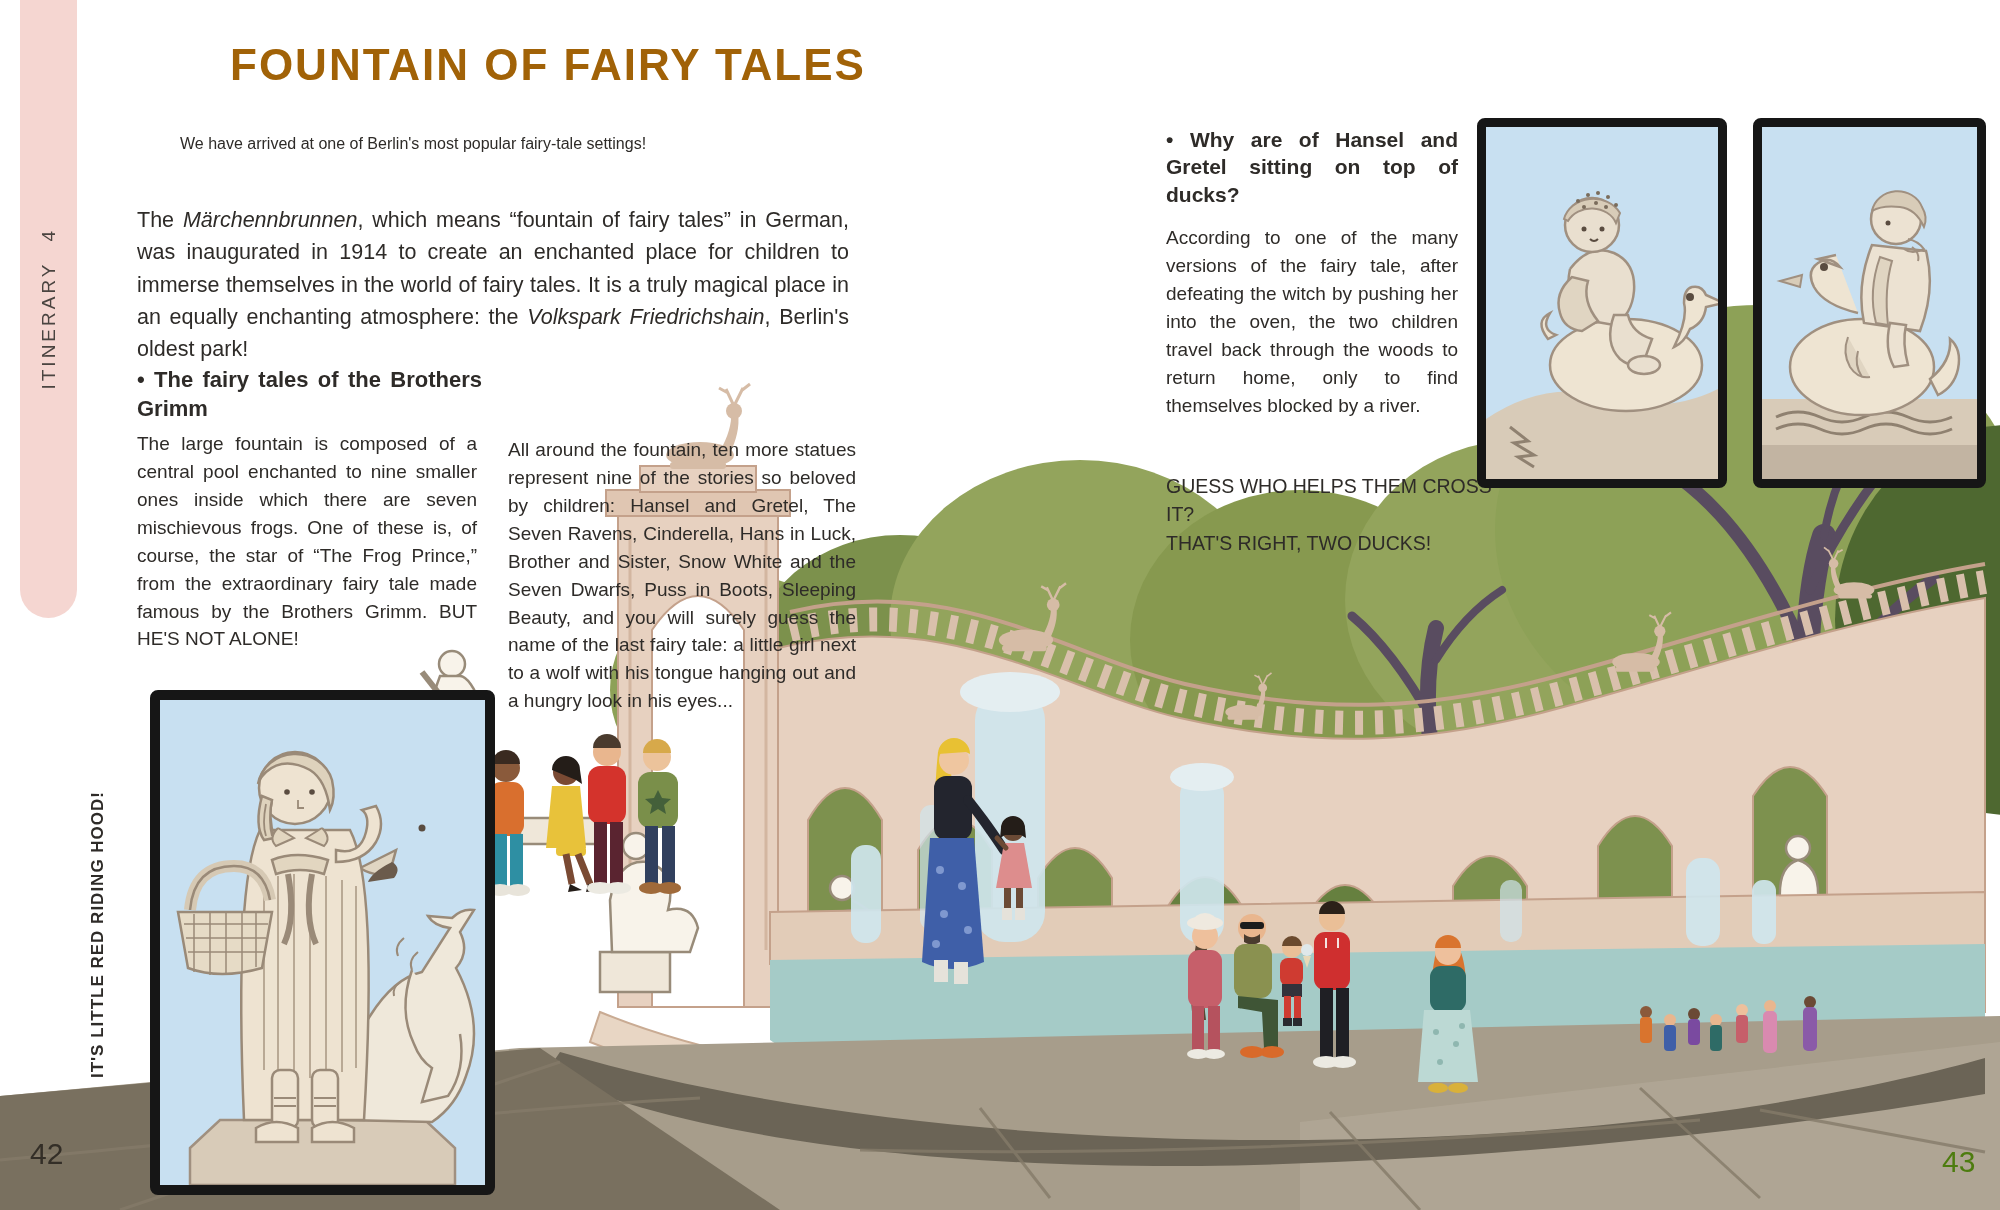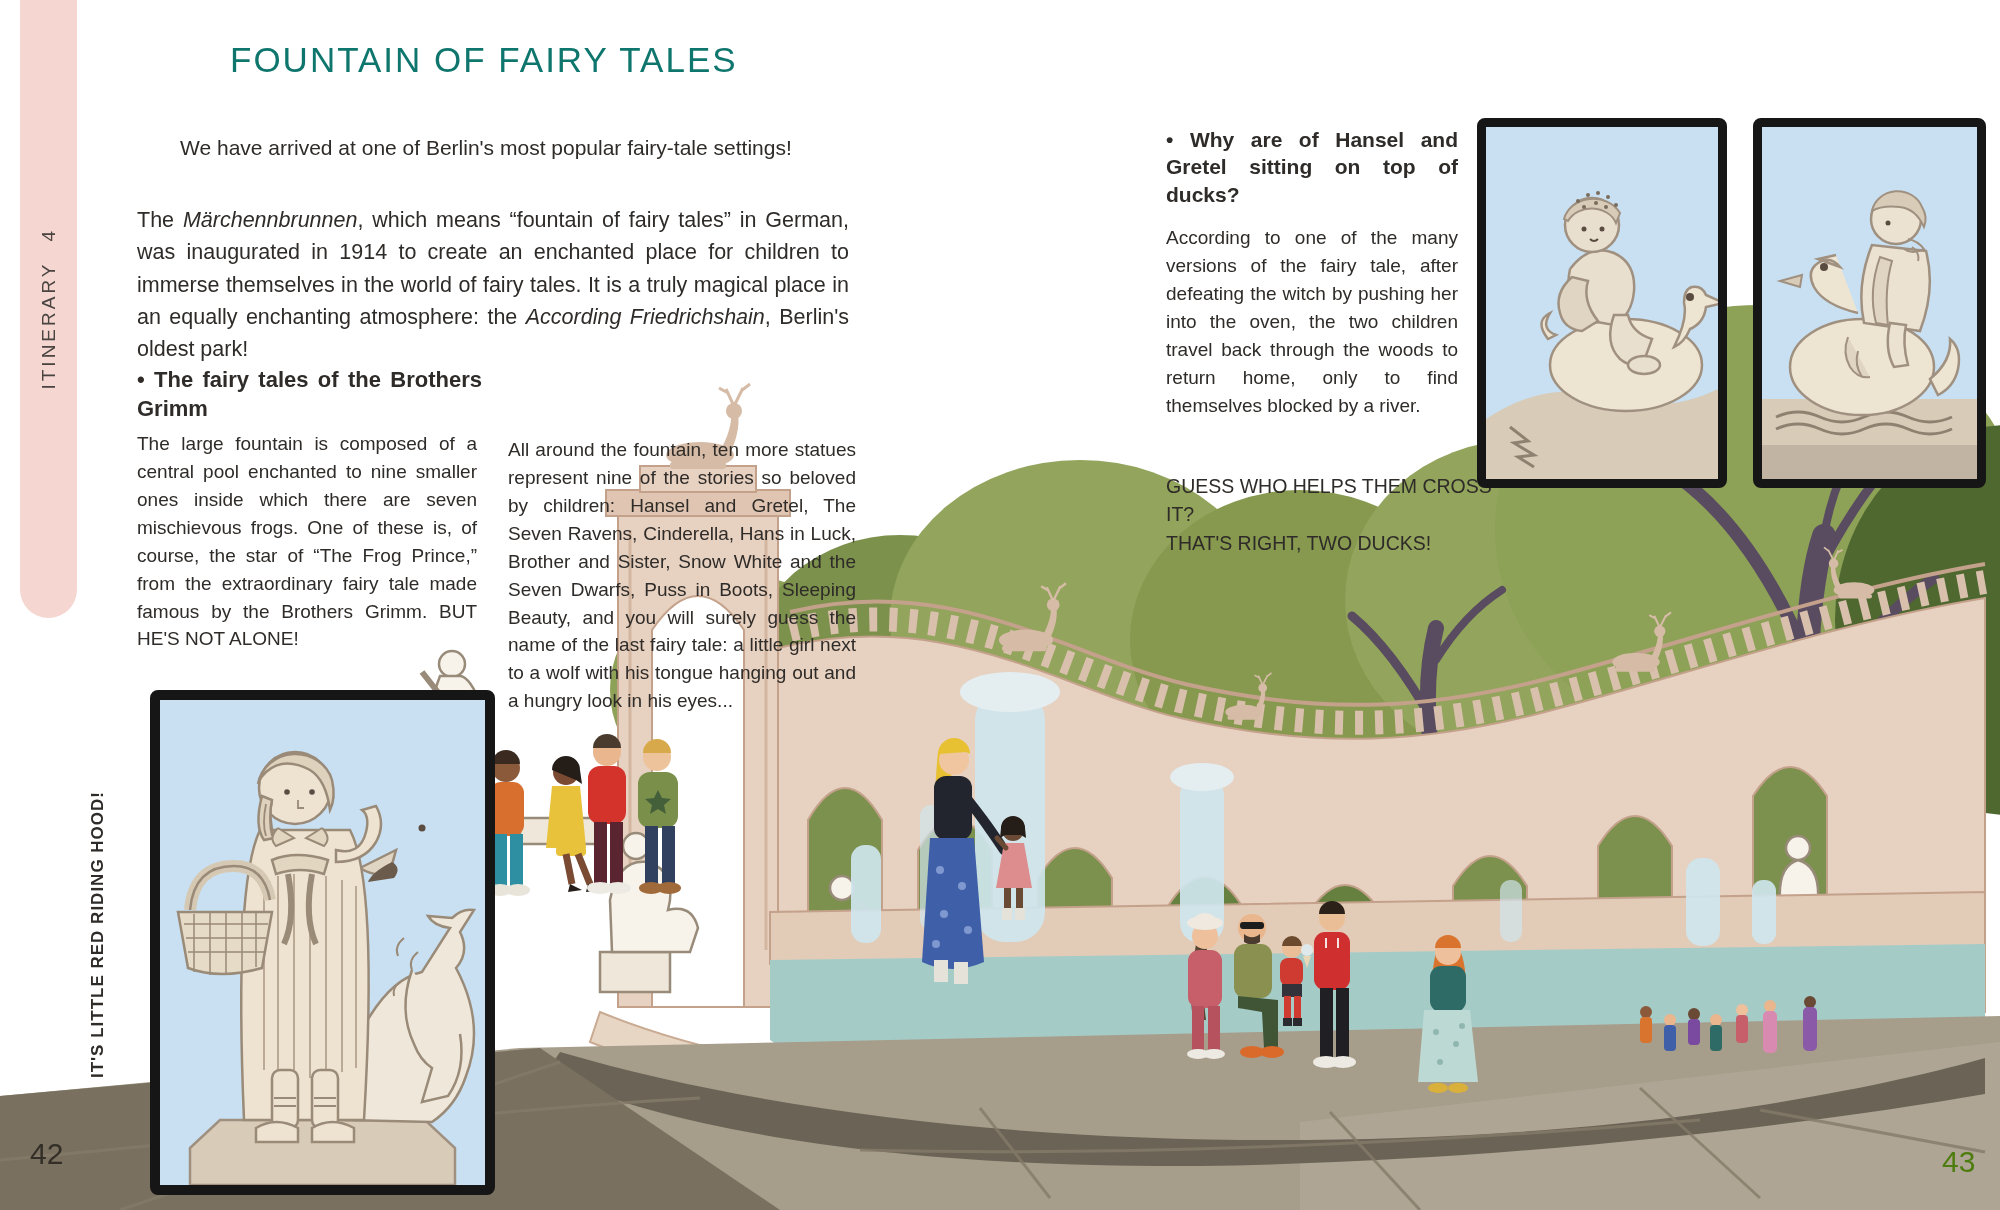--- a/index.html
+++ b/index.html
@@ -6,22 +6,22 @@
   .page{position:relative;width:2000px;height:1210px;background:#ffffff;overflow:hidden;
         font-family:"Liberation Sans",sans-serif;color:#2e2b28;}
   .abs{position:absolute;}
   .scene{position:absolute;left:0;top:0;width:2000px;height:1210px;z-index:1;pointer-events:none;}
   
   .tab{left:20px;top:0;width:57px;height:618px;background:#f5d6d1;border-radius:0 0 30px 30px;
        display:flex;align-items:center;justify-content:center;z-index:3;}
   .tab-label{writing-mode:vertical-rl;transform:rotate(180deg);font-size:19px;letter-spacing:3px;
        word-spacing:12px;color:#4a4440;font-weight:500;white-space:nowrap;}
   
-  .title{left:230px;top:40px;font-size:35px;font-weight:400;letter-spacing:2px;color:#0f766e;z-index:3;white-space:nowrap;}
-  .intro{left:180px;top:133px;width:660px;font-size:21px;line-height:1.4;z-index:3;}
+  .title{left:230px;top:40px;font-size:44px;font-weight:700;letter-spacing:2px;color:#a16207;z-index:3;white-space:nowrap;}
+  .intro{left:180px;top:133px;width:660px;font-size:16px;line-height:1.4;z-index:3;}
   .lead{left:137px;top:204px;width:712px;font-size:21.5px;line-height:1.5;text-align:justify;z-index:3;}
   .lead i{font-style:italic;}
   .sec-head{font-weight:700;font-size:22px;line-height:1.3;text-align:justify;z-index:3;}
   .grimm-head{left:137px;top:366px;width:345px;}
   .col{font-size:19px;line-height:1.47;text-align:justify;z-index:3;}
   .col1{left:137px;top:430px;width:340px;}
   .col2{left:508px;top:430px;width:348px;margin-top:6px;}
   .ducks-head{left:1166px;top:126px;width:292px;font-size:21px;}
   .ducks-body{left:1166px;top:224px;width:292px;}
   .punchline{left:1166px;top:472px;width:340px;font-size:19.5px;line-height:1.45;z-index:3;}
@@ -322,21 +322,21 @@
   </svg>
 
   <div class="abs tab">
     <span class="tab-label">ITINERARY 4</span>
   </div>
 
   <div class="abs title">FOUNTAIN OF FAIRY TALES</div>
   <div class="abs intro">We have arrived at one of Berlin's most popular fairy-tale settings!</div>
 
   <div class="abs lead">
-    <span>The </span><i>Märchennbrunnen</i><span>, which means “fountain of fairy tales” in German, was inaugurated in 1914 to create an enchanted place for children to immerse themselves in the world of fairy tales. It is a truly magical place in an equally enchanting atmosphere: the </span><i>According Friedrichshain</i><span>, Berlin's oldest park!</span>
+    <span>The </span><i>Märchennbrunnen</i><span>, which means “fountain of fairy tales” in German, was inaugurated in 1914 to create an enchanted place for children to immerse themselves in the world of fairy tales. It is a truly magical place in an equally enchanting atmosphere: the </span><i>Volkspark Friedrichshain</i><span>, Berlin's oldest park!</span>
   </div>
 
   <div class="abs sec-head grimm-head">• The fairy tales of the Brothers Grimm</div>
   <div class="abs col col1">The large fountain is composed of a central pool enchanted to nine smaller ones inside which there are seven mischievous frogs. One of these is, of course, the star of “The Frog Prince,” from the extraordinary fairy tale made famous by the Brothers Grimm. BUT HE'S NOT ALONE!</div>
   <div class="abs col col2">All around the fountain, ten more statues represent nine of the stories so beloved by children: Hansel and Gretel, The Seven Ravens, Cinderella, Hans in Luck, Brother and Sister, Snow White and the Seven Dwarfs, Puss in Boots, Sleeping Beauty, and you will surely guess the name of the last fairy tale: a little girl next to a wolf with his tongue hanging out and a hungry look in his eyes...</div>
 
   <div class="abs sec-head ducks-head">• Why are of Hansel and Gretel sitting on top of ducks?</div>
   <div class="abs col ducks-body">According to one of the many versions of the fairy tale, after defeating the witch by pushing her into the oven, the two children travel back through the woods to return home, only to find themselves blocked by a river.</div>
   <div class="abs punchline">
     <div>GUESS WHO HELPS THEM CROSS IT?</div>

